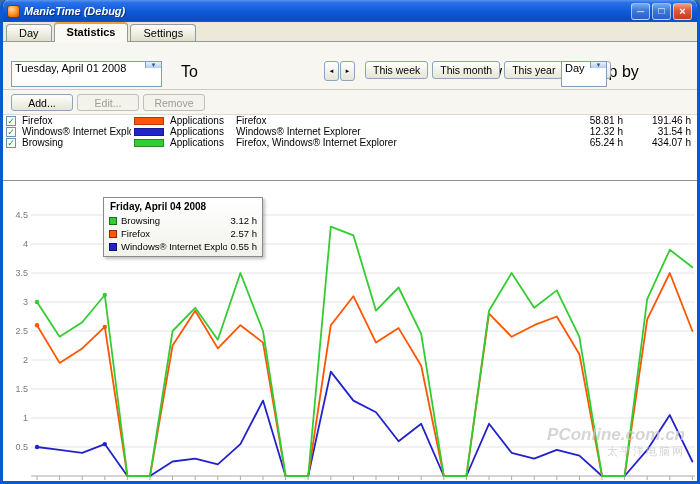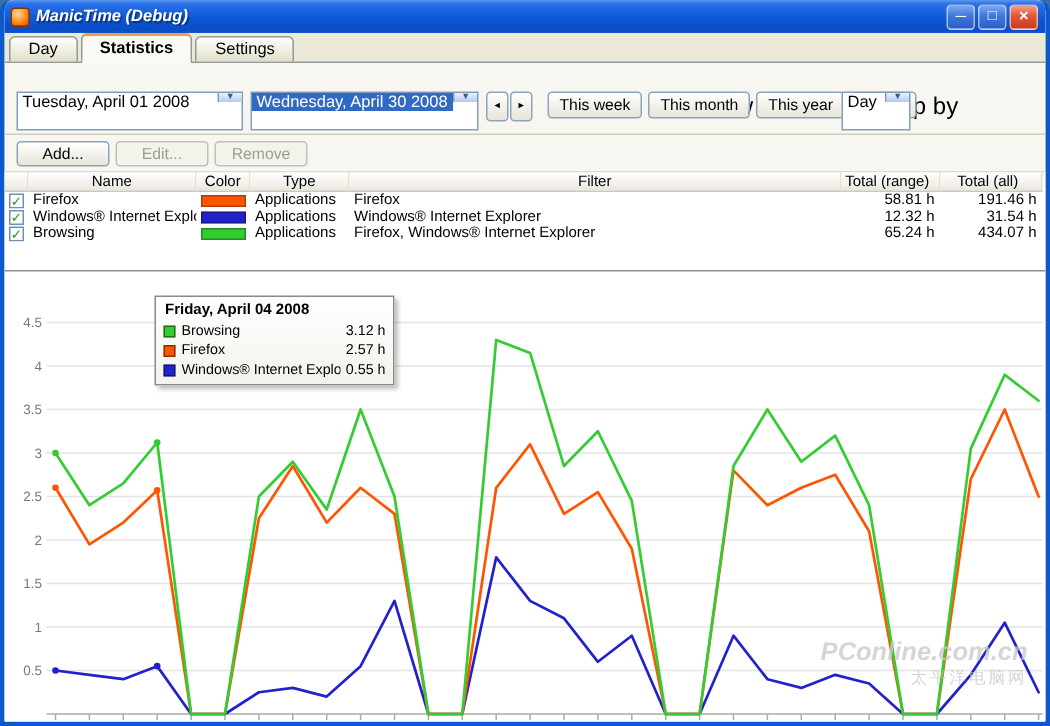--- a/index.html
+++ b/index.html
@@ -111,24 +111,20 @@
       <span class="flabel" style="left:10px">From</span>
       <span class="flabel" style="left:166px">To</span>
       <span class="flabel" style="left:447px">Show</span>
       <span class="flabel" style="left:558px">Group by</span>
 
       <div class="combo" style="left:8px;width:151px">
         <span class="txt">Tuesday, April 01 2008</span>
         <span class="drop">▼</span>
       </div>
 
-      <div class="combo selected" style="left:164px;width:152px">
-        <span class="txt">Wednesday, April 30 2008</span>
-        <span class="drop">▼</span>
-      </div>
 
       <button class="xpbtn nav-btn" style="left:321px">◄</button>
       <button class="xpbtn nav-btn" style="left:337px">►</button>
 
       <div class="show-group">
           <button class="xpbtn show-btn">This week</button>
           <button class="xpbtn show-btn">This month</button>
           <button class="xpbtn show-btn">This year</button>
           <button class="xpbtn show-btn">All</button>
         </div>
@@ -139,29 +135,20 @@
       </div>
     </div>
 
     <div class="actions">
       <button class="xpbtn act-btn" style="left:8px">Add...</button>
       <button class="xpbtn act-btn disabled" style="left:74px">Edit...</button>
       <button class="xpbtn act-btn disabled" style="left:140px">Remove</button>
     </div>
 
     <div class="table-area">
-      <div class="thead">
-          <span class="cell c0"></span>
-          <span class="cell c1">Name</span>
-          <span class="cell c2">Color</span>
-          <span class="cell c3">Type</span>
-          <span class="cell c4">Filter</span>
-          <span class="cell c5">Total (range)</span>
-          <span class="cell c6">Total (all)</span>
-        </div>
       <div>
           <div class="trow">
             <span class="cell c0">
               <span class="cb">✓</span>
             </span>
             <span class="cell c1">Firefox</span>
             <span class="cell c2">
               <span class="swatch" style="background:#FF5500"></span>
             </span>
             <span class="cell c3">Applications</span>

